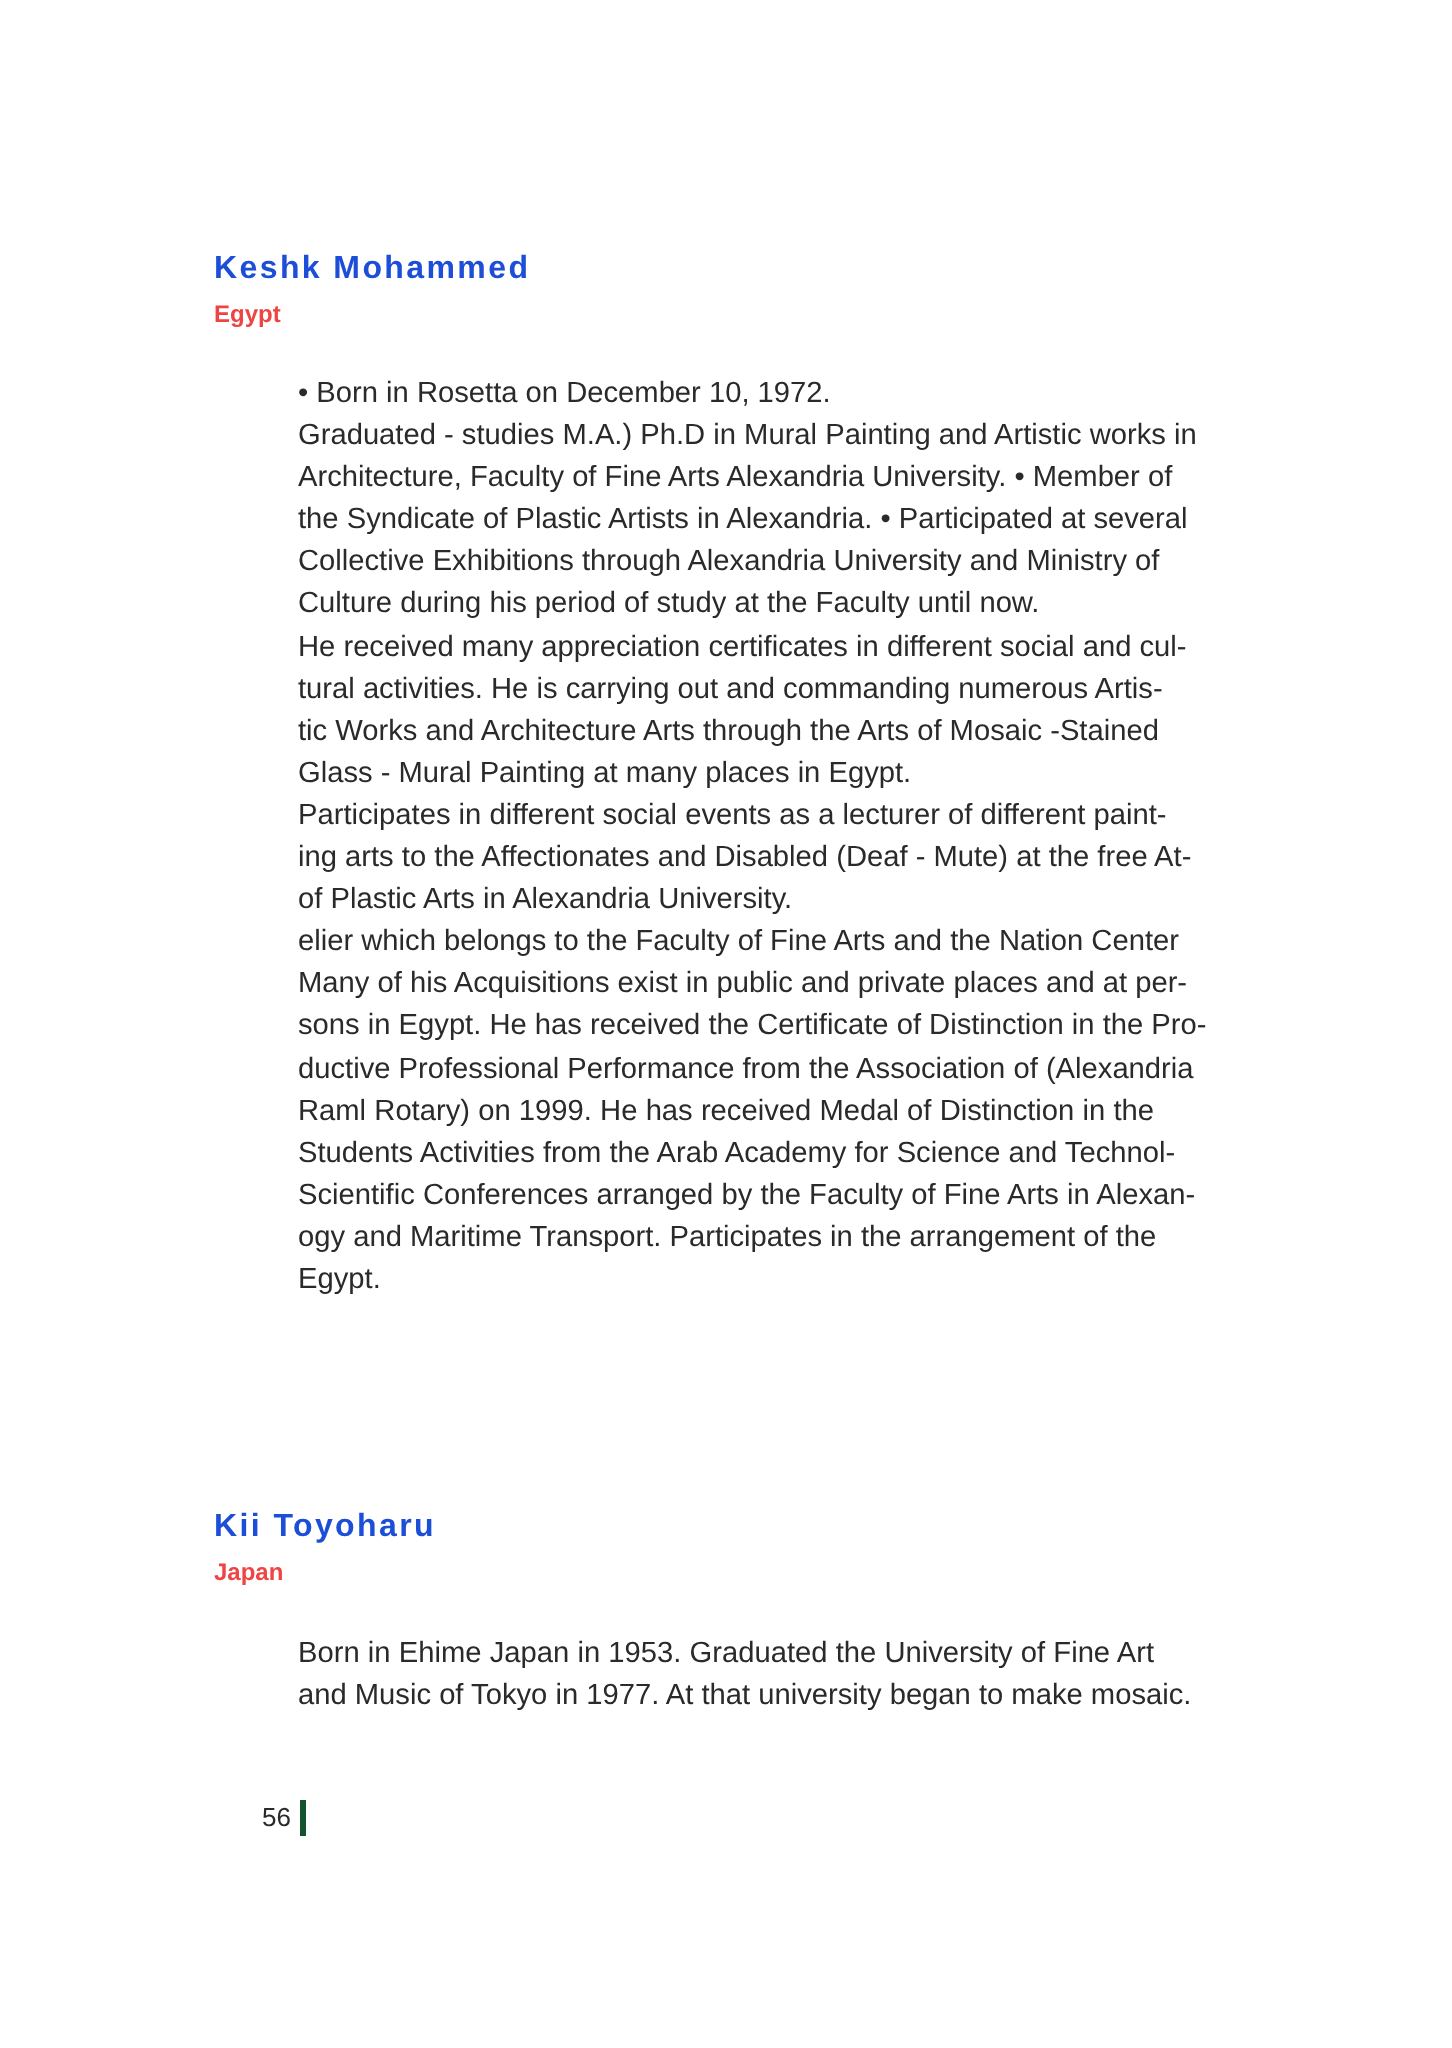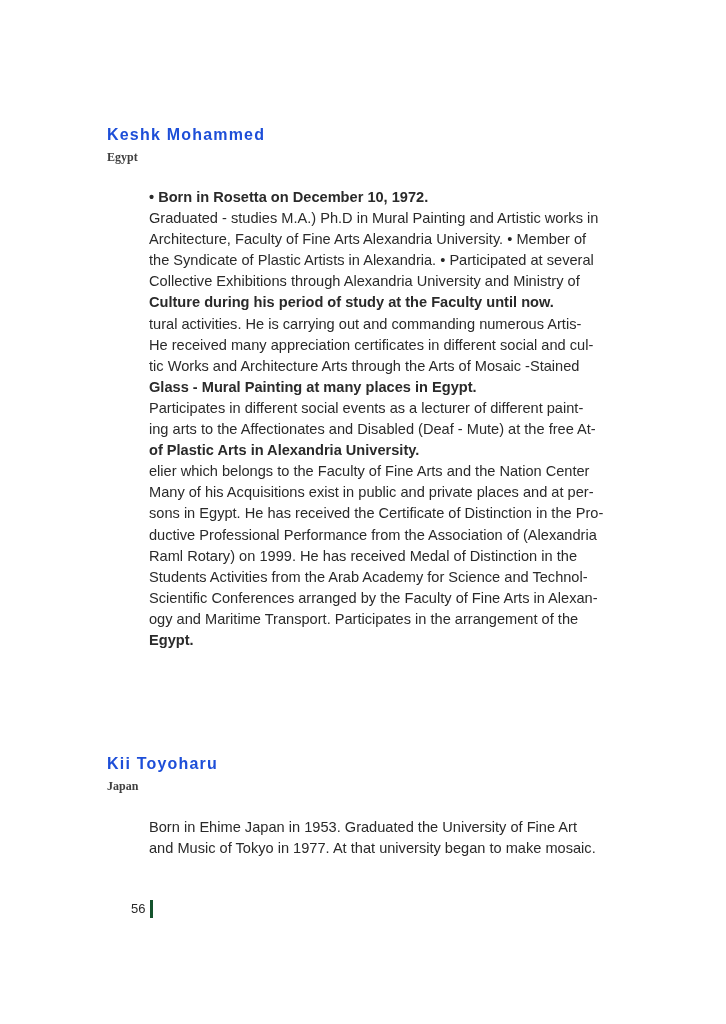--- a/index.html
+++ b/index.html
@@ -23,24 +23,24 @@
       font-size: 16px;
       letter-spacing: 1.2px;
       color: #1d4ed8;
       margin: 0;
       line-height: 20px;
       white-space: nowrap;
     }
     .entry-country {
       position: absolute;
       left: 107px;
-      font-family: Liberation Serif, serif;
+      font-family: Liberation Sans, sans-serif;
       font-weight: bold;
       font-size: 12px;
-      color: #404040;
+      color: #ef4444;
       line-height: 16px;
       margin: 0;
     }
     .bio {
       position: absolute;
       left: 149px;
       width: 428px;
       font-family: "Liberation Sans", sans-serif;
       font-size: 14.6px;
       line-height: 21.1px;
@@ -49,21 +49,20 @@
       margin: 0;
     }
     .bio .line {
       display: block;
       text-align: justify;
       text-align-last: justify;
       white-space: nowrap;
     }
     .bio .line.last {
       text-align-last: left;
-      font-weight: bold;
     }
     .page-number {
       position: absolute;
       left: 131px;
       top: 900px;
       font-family: "Liberation Sans", sans-serif;
       font-size: 13px;
       color: #2a2a2a;
       line-height: 18px;
       padding-right: 5px;
@@ -76,22 +75,22 @@
 <h2 class="entry-name" style="top:125px;">Keshk Mohammed</h2>
 <div class="entry-country" style="top:149px;">Egypt</div>
 
 <div class="bio" style="top:187px;">
   <span class="line last">• Born in Rosetta on December 10, 1972.</span>
   <span class="line">Graduated - studies M.A.) Ph.D in Mural Painting and Artistic works in</span>
   <span class="line">Architecture, Faculty of Fine Arts Alexandria University. • Member of</span>
   <span class="line">the Syndicate of Plastic Artists in Alexandria. • Participated at several</span>
   <span class="line">Collective Exhibitions through Alexandria University and Ministry of</span>
   <span class="line last">Culture during his period of study at the Faculty until now.</span>
+  <span class="line">He received many appreciation certificates in different social and cul-</span>
   <span class="line">tural activities. He is carrying out and commanding numerous Artis-</span>
-  <span class="line">He received many appreciation certificates in different social and cul-</span>
   <span class="line">tic Works and Architecture Arts through the Arts of Mosaic -Stained</span>
   <span class="line last">Glass - Mural Painting at many places in Egypt.</span>
   <span class="line">Participates in different social events as a lecturer of different paint-</span>
   <span class="line">ing arts to the Affectionates and Disabled (Deaf - Mute) at the free At-</span>
   <span class="line last">of Plastic Arts in Alexandria University.</span>
   <span class="line">elier which belongs to the Faculty of Fine Arts and the Nation Center</span>
   <span class="line">Many of his Acquisitions exist in public and private places and at per-</span>
   <span class="line">sons in Egypt. He has received the Certificate of Distinction in the Pro-</span>
   <span class="line">ductive Professional Performance from the Association of (Alexandria</span>
   <span class="line">Raml Rotary) on 1999. He has received Medal of Distinction in the</span>

